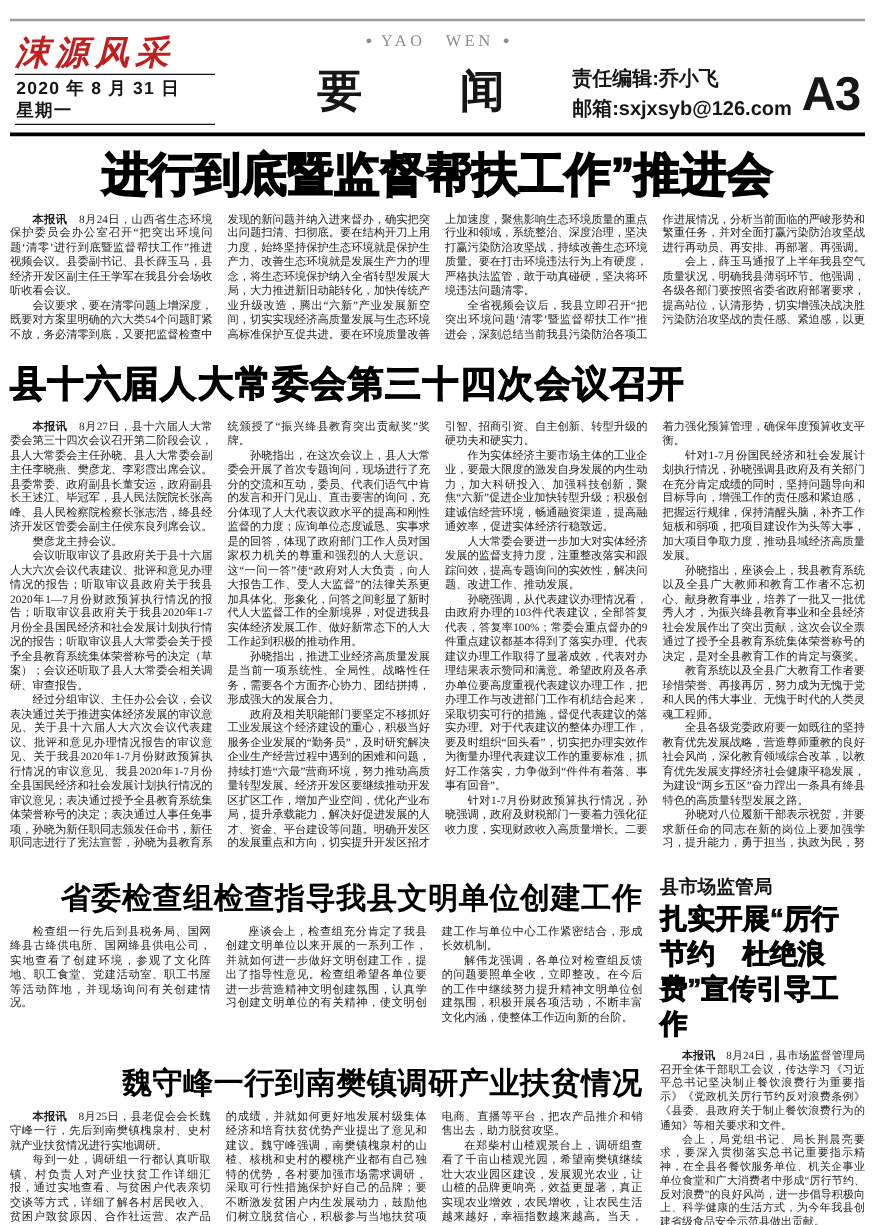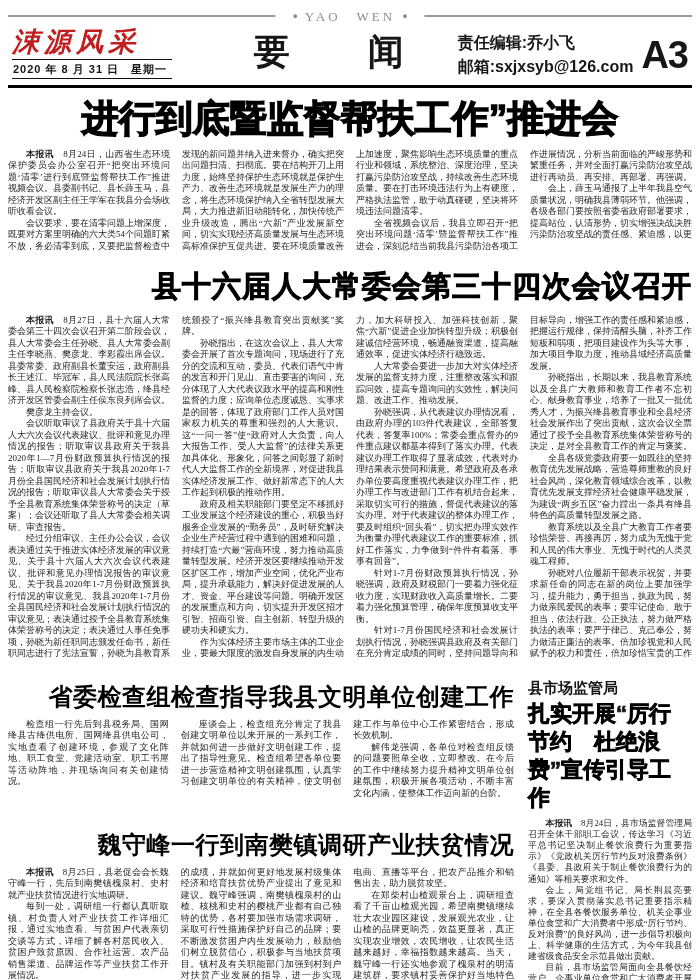--- a/index.html
+++ b/index.html
@@ -6,53 +6,53 @@
   html, body { background: #e8e8e8; }
   body { width: 700px; font-family: "Liberation Serif", "DejaVu Serif", serif; }
   .page {
     width: 700px; height: 980px; background: #ffffff; margin: 0 auto;
     padding: 6px 8px; overflow: hidden; color: #161616;
   }
   
   .rule-row { position: relative; height: 20px; }
   .gray-rule { position: absolute; left: 0; right: 0; top: 9px; border-top: 2.5px solid #9b9b9b; }
   .rule-label {
-    position: absolute; left: 50%; transform: translateX(-50%); top: 0;
+    position: absolute; left: 50%; transform: translateX(-50%); top: 16px;
     background: #fff; padding: 0 10px; color: #8d8d8d;
     font-family: "Liberation Serif", serif; font-size: 13px; letter-spacing: 3px;
     white-space: nowrap; line-height: 20px;
   }
   .rule-label .bullet { font-size: 9px; vertical-align: 2px; letter-spacing: 0; padding: 0 7px; color: #8d8d8d; }
   .header-main { display: flex; justify-content: space-between; align-items: flex-end; padding: 2px 4px 4px 4px; }
   .masthead-block { width: 190px; }
   .masthead {
     color: #c01f1f; font-size: 27px; font-weight: 700; font-style: italic;
     letter-spacing: 5px; font-family: "Liberation Serif", serif; line-height: 1.05;
   }
   .dateline {
-    margin-top: 3px; font-size: 11px; font-weight: 700; letter-spacing: 1px;
+    margin-top: 3px; font-size: 14px; font-weight: 700; letter-spacing: 1px;
     border-top: 1.5px solid #111; border-bottom: 1.5px solid #111; padding: 1.5px 1px;
     width: 160px; font-family: "Liberation Sans", sans-serif;
   }
   .section-title {
     font-size: 36px; font-weight: 900; letter-spacing: 2px;
     font-family: "Liberation Sans", sans-serif; padding-bottom: 2px;
   }
   .right-block { display: flex; align-items: center; gap: 8px; }
   .editor-lines { font-size: 16px; font-weight: 700; line-height: 1.5; font-family: "Liberation Sans", sans-serif; text-align: left; }
   .page-num { font-size: 38px; font-weight: 900; font-family: "Liberation Sans", sans-serif; letter-spacing: -1px; line-height: 0.9; }
   .black-rule { border-top: 3px solid #000; margin-top: 2px; }
   
   .headline-main {
     text-align: center; font-family: "Liberation Sans", "DejaVu Sans", sans-serif;
     font-weight: 900; font-size: 37px; line-height: 1.14; letter-spacing: 0px;
     color: #000; -webkit-text-stroke: 1.3px #000; margin: 10px 0 8px 0;
   }
   .headline-2 {
-    text-align: right; font-family: "Liberation Sans", sans-serif; font-weight: 900;
+    text-align: left; font-family: "Liberation Sans", sans-serif; font-weight: 900;
     font-size: 29px; letter-spacing: 1px; color: #000; -webkit-text-stroke: 0.8px #000;
     margin: 10px 0 8px 0;
   }
   .headline-3 {
     text-align: right; font-family: "Liberation Sans", sans-serif; font-weight: 900;
     font-size: 24px; letter-spacing: 0.5px; color: #000; margin: 6px 0 6px 0;
   }
   .kicker { font-family: "Liberation Sans", sans-serif; font-weight: 900; font-size: 15px; margin: 4px 0 2px 0; }
   .headline-right {
     font-family: "Liberation Sans", sans-serif; font-weight: 900; font-size: 22px;
@@ -114,29 +114,30 @@
   </article>
 
   <article>
     <h2 class="headline-2">县十六届人大常委会第三十四次会议召开</h2>
     <div class="body-text cols-4 a2-body">
         <p><b>本报讯</b>　8月27日，县十六届人大常委会第三十四次会议召开第二阶段会议，县人大常委会主任孙晓、县人大常委会副主任李晓燕、樊彦龙、李彩霞出席会议。县委常委、政府副县长董安运，政府副县长王述江、毕冠军，县人民法院院长张高峰、县人民检察院检察长张志浩，绛县经济开发区管委会副主任侯东良列席会议。</p>
         <p>樊彦龙主持会议。</p>
         <p>会议听取审议了县政府关于县十六届人大六次会议代表建议、批评和意见办理情况的报告；听取审议县政府关于我县2020年1—7月份财政预算执行情况的报告；听取审议县政府关于我县2020年1-7月份全县国民经济和社会发展计划执行情况的报告；听取审议县人大常委会关于授予全县教育系统集体荣誉称号的决定（草案）；会议还听取了县人大常委会相关调研、审查报告。</p>
         <p>经过分组审议、主任办公会议，会议表决通过关于推进实体经济发展的审议意见、关于县十六届人大六次会议代表建议、批评和意见办理情况报告的审议意见、关于我县2020年1-7月份财政预算执行情况的审议意见、我县2020年1-7月份全县国民经济和社会发展计划执行情况的审议意见；表决通过授予全县教育系统集体荣誉称号的决定；表决通过人事任免事项，孙晓为新任职同志颁发任命书，新任职同志进行了宪法宣誓，孙晓为县教育系统颁授了“振兴绛县教育突出贡献奖”奖牌。</p>
         <p>孙晓指出，在这次会议上，县人大常委会开展了首次专题询问，现场进行了充分的交流和互动，委员、代表们语气中肯的发言和开门见山、直击要害的询问，充分体现了人大代表议政水平的提高和刚性监督的力度；应询单位态度诚恳、实事求是的回答，体现了政府部门工作人员对国家权力机关的尊重和强烈的人大意识。这“一问一答”使“政府对人大负责，向人大报告工作、受人大监督”的法律关系更加具体化、形象化，问答之间彰显了新时代人大监督工作的全新境界，对促进我县实体经济发展工作、做好新常态下的人大工作起到积极的推动作用。</p>
+        <p>孙晓指出，推进工业经济高质量发展是当前一项系统性、全局性、战略性任务，需要各个方面齐心协力、团结拼搏，形成强大的发展合力。</p>
         <p>政府及相关职能部门要坚定不移抓好工业发展这个经济建设的重心，积极当好服务企业发展的“勤务员”，及时研究解决企业生产经营过程中遇到的困难和问题，持续打造“六最”营商环境，努力推动高质量转型发展。经济开发区要继续推动开发区扩区工作，增加产业空间，优化产业布局，提升承载能力，解决好促进发展的人才、资金、平台建设等问题。明确开发区的发展重点和方向，切实提升开发区招才引智、招商引资、自主创新、转型升级的硬功夫和硬实力。</p>
         <p>作为实体经济主要市场主体的工业企业，要最大限度的激发自身发展的内生动力，加大科研投入、加强科技创新，聚焦“六新”促进企业加快转型升级；积极创建诚信经营环境，畅通融资渠道，提高融通效率，促进实体经济行稳致远。</p>
         <p>人大常委会要进一步加大对实体经济发展的监督支持力度，注重整改落实和跟踪问效，提高专题询问的实效性，解决问题、改进工作、推动发展。</p>
         <p>孙晓强调，从代表建议办理情况看，由政府办理的103件代表建议，全部答复代表，答复率100%；常委会重点督办的9件重点建议都基本得到了落实办理。代表建议办理工作取得了显著成效，代表对办理结果表示赞同和满意。希望政府及各承办单位要高度重视代表建议办理工作，把办理工作与改进部门工作有机结合起来，采取切实可行的措施，督促代表建议的落实办理。对于代表建议的整体办理工作，要及时组织“回头看”，切实把办理实效作为衡量办理代表建议工作的重要标准，抓好工作落实，力争做到“件件有着落、事事有回音”。</p>
         <p>针对1-7月份财政预算执行情况，孙晓强调，政府及财税部门一要着力强化征收力度，实现财政收入高质量增长。二要着力强化预算管理，确保年度预算收支平衡。</p>
         <p>针对1-7月份国民经济和社会发展计划执行情况，孙晓强调县政府及有关部门在充分肯定成绩的同时，坚持问题导向和目标导向，增强工作的责任感和紧迫感，把握运行规律，保持清醒头脑，补齐工作短板和弱项，把项目建设作为头等大事，加大项目争取力度，推动县域经济高质量发展。</p>
-        <p>孙晓指出，长期以来，我县教育系统以及全县广大教师和教育工作者不忘初心、献身教育事业，培养了一批又一批优秀人才，为振兴绛县教育事业和全县经济社会发展作出了突出贡献，这次会议全票通过了授予全县教育系统集体荣誉称号的决定，是对全县教育工作的肯定与褒奖。</p>
+        <p>孙晓指出，座谈会上，我县教育系统以及全县广大教师和教育工作者不忘初心、献身教育事业，培养了一批又一批优秀人才，为振兴绛县教育事业和全县经济社会发展作出了突出贡献，这次会议全票通过了授予全县教育系统集体荣誉称号的决定，是对全县教育工作的肯定与褒奖。</p>
+        <p>教育系统以及全县广大教育工作者要珍惜荣誉、再接再厉，努力成为无愧于党和人民的伟大事业、无愧于时代的人类灵魂工程师。</p>
         <p>全县各级党委政府要一如既往的坚持教育优先发展战略，营造尊师重教的良好社会风尚，深化教育领域综合改革，以教育优先发展支撑经济社会健康平稳发展，为建设“两乡五区”奋力蹚出一条具有绛县特色的高质量转型发展之路。</p>
-        <p>教育系统以及全县广大教育工作者要珍惜荣誉、再接再厉，努力成为无愧于党和人民的伟大事业、无愧于时代的人类灵魂工程师。</p>
         <p>孙晓对八位履新干部表示祝贺，并要求新任命的同志在新的岗位上要加强学习，提升能力，勇于担当，执政为民，努力做亲民爱民的表率；要牢记使命、敢于担当，依法行政、公正执法，努力做严格执法的表率；要严于律己、克己奉公，努力做清正廉洁的表率。倍加珍视党和人民赋予的权力和责任，倍加珍惜宝贵的工作机会，在县委的坚强领导下，奋发有为，为全面建成小康社会再接再厉、再立新功。</p>
       </div>
   </article>
 
   <div class="bottom">
     <div class="bottom-left">
 
       <article>
         <h2 class="headline-3">省委检查组检查指导我县文明单位创建工作</h2>
         <div class="body-text cols-3 a3-body">

